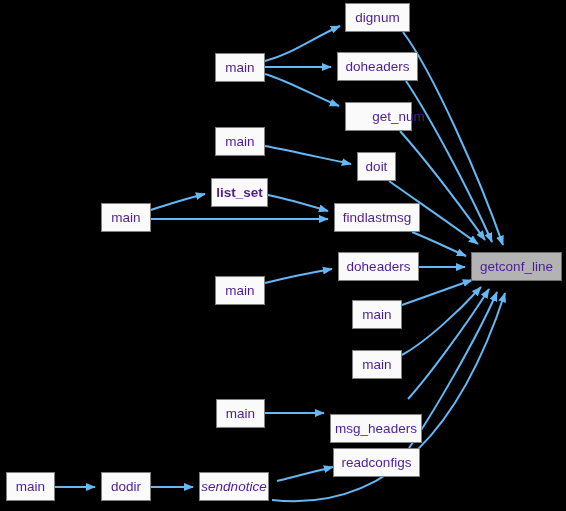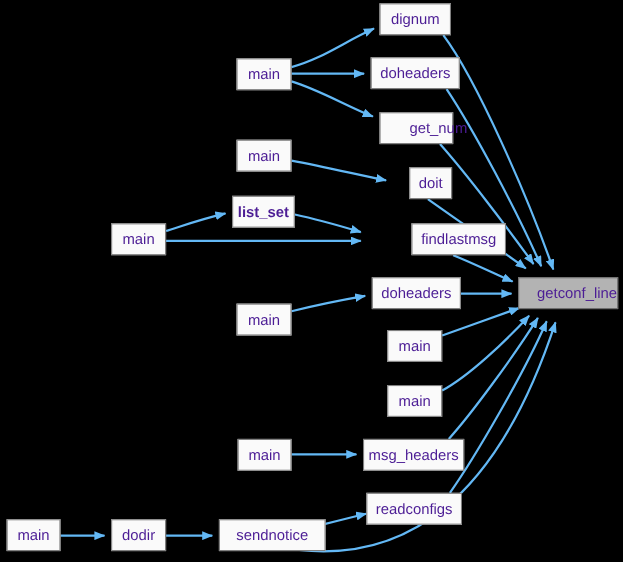--- a/index.html
+++ b/index.html
@@ -33,21 +33,20 @@
     display: flex;
     align-items: center;
     justify-content: center;
     white-space: nowrap;
     line-height: 1;
     letter-spacing: 0px;
   }
   .node-box.highlight {
     background: #b3b3b3;
     border: 1px solid #6e6e6e;
-    justify-content: flex-end;
   }
   .node-label {
     pointer-events: none;
   }
 </style>
 </head>
 <body>
 
 <div id="graph-root" style="background: rgb(0, 0, 0);">
   <svg id="graph-svg" viewBox="0 0 566 511" xmlns="http://www.w3.org/2000/svg">
@@ -91,59 +90,59 @@
       </div>
       <div class="node-box" style="left: 337px; top: 52px; width: 81px; height: 29px;">
         <span class="node-label">doheaders</span>
       </div>
       <div class="node-box" style="left: 345px; top: 102px; width: 67px; height: 29px; padding-left: 40px;">
         <span class="node-label">get_num</span>
       </div>
       <div class="node-box" style="left: 215px; top: 127px; width: 50px; height: 29px;">
         <span class="node-label">main</span>
       </div>
-      <div class="node-box" style="left: 357px; top: 152px; width: 39px; height: 29px; margin-left: 15px;">
+      <div class="node-box" style="left: 357px; top: 152px; width: 39px; height: 29px;">
         <span class="node-label">doit</span>
       </div>
       <div class="node-box" style="left: 211px; top: 178px; width: 57px; height: 29px; font-weight: bold;">
         <span class="node-label">list_set</span>
       </div>
       <div class="node-box" style="left: 101px; top: 203px; width: 50px; height: 29px;">
         <span class="node-label">main</span>
       </div>
-      <div class="node-box" style="left: 334px; top: 203px; width: 86px; height: 29px; margin-left: 40px;">
+      <div class="node-box" style="left: 334px; top: 203px; width: 86px; height: 29px;">
         <span class="node-label">findlastmsg</span>
       </div>
       <div class="node-box" style="left: 338px; top: 252px; width: 81px; height: 29px;">
         <span class="node-label">doheaders</span>
       </div>
       <div class="node-box highlight" style="left: 471px; top: 252px; width: 91px; height: 29px;">
         <span class="node-label">getconf_line</span>
       </div>
       <div class="node-box" style="left: 215px; top: 276px; width: 50px; height: 29px;">
         <span class="node-label">main</span>
       </div>
       <div class="node-box" style="left: 352px; top: 300px; width: 50px; height: 29px;">
         <span class="node-label">main</span>
       </div>
       <div class="node-box" style="left: 352px; top: 350px; width: 50px; height: 29px;">
         <span class="node-label">main</span>
       </div>
       <div class="node-box" style="left: 216px; top: 399px; width: 49px; height: 29px;">
         <span class="node-label">main</span>
       </div>
-      <div class="node-box" style="left: 330px; top: 399px; width: 92px; height: 29px;">
+      <div class="node-box" style="left: 330px; top: 414px; width: 92px; height: 29px;">
         <span class="node-label">msg_headers</span>
       </div>
       <div class="node-box" style="left: 333px; top: 448px; width: 87px; height: 29px;">
         <span class="node-label">readconfigs</span>
       </div>
       <div class="node-box" style="left: 6px; top: 472px; width: 49px; height: 29px;">
         <span class="node-label">main</span>
       </div>
       <div class="node-box" style="left: 101px; top: 472px; width: 50px; height: 29px; align-items: center;">
         <span class="node-label">dodir</span>
       </div>
-      <div class="node-box" style="left: 199px; top: 472px; width: 97px; height: 29px;">
+      <div class="node-box" style="left: 199px; top: 472px; width: 70px; height: 29px; font-style: italic;">
         <span class="node-label">sendnotice</span>
       </div>
     </div>
 </div>
 
 </body></html>

